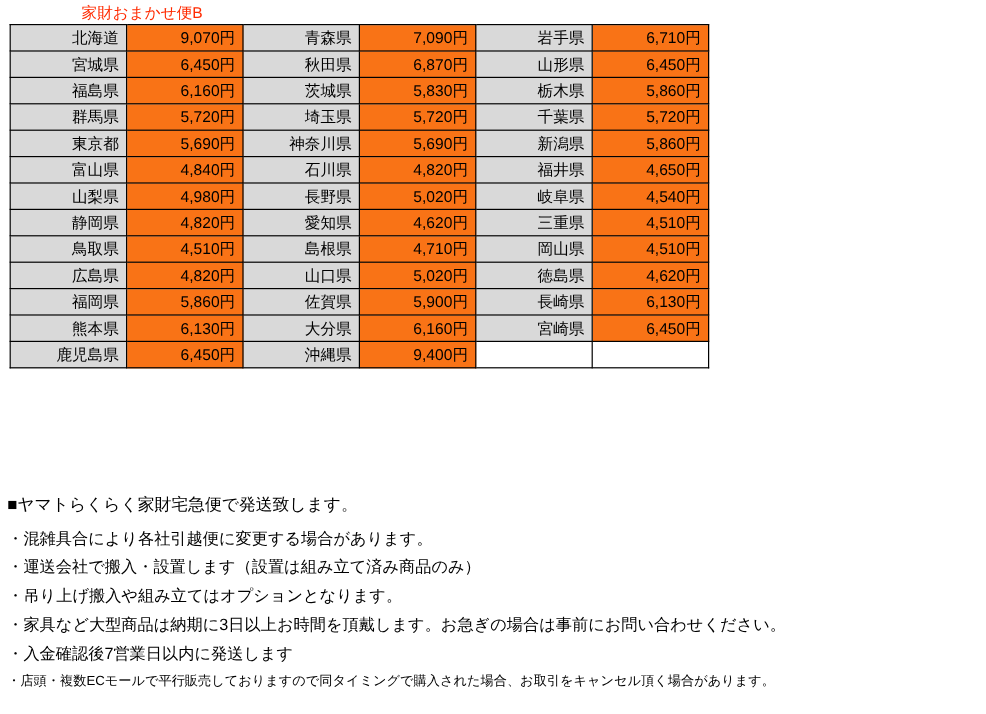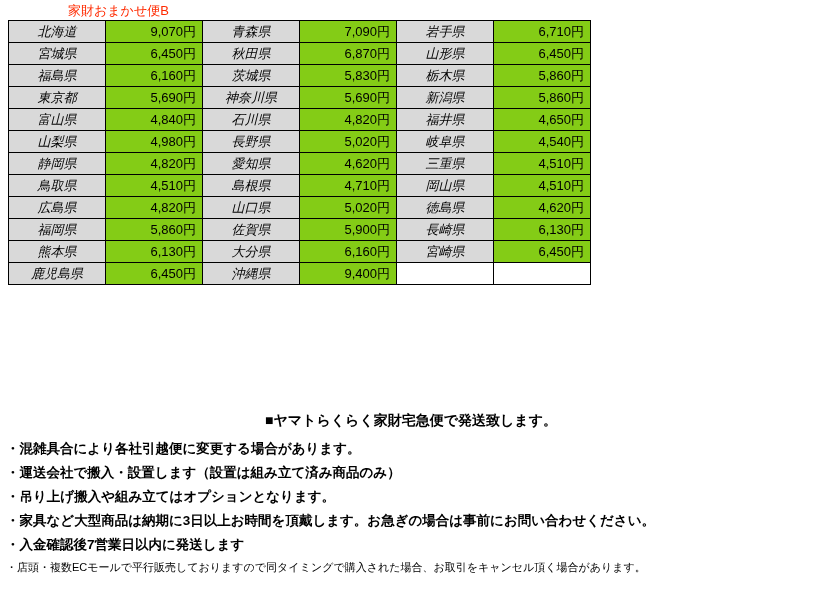--- a/index.html
+++ b/index.html
@@ -39,50 +39,48 @@
   }
   .fee-table td {
     border: 1px solid #000000;
     height: 21px;
     font-size: 13px;
     padding: 0 6px;
     line-height: 21px;
   }
   .fee-table td.pref {
     width: 84px;
-    text-align: center;
+    text-align: right;
     background: #d9d9d9;
     white-space: nowrap;
-    font-style: italic;
   }
   .fee-table td.price {
     width: 84px;
     text-align: right;
-    background: #84cc16;
+    background: #f97316;
     white-space: nowrap;
   }
   .fee-table td.empty {
     background: #ffffff;
   }
   .notes {
     position: absolute;
     left: 6px;
     top: 412px;
     width: 810px;
   }
   .note-head {
     font-size: 14px;
-    font-weight: bold;
+    font-weight: normal;
     margin: 0 0 10px 0;
     white-space: nowrap;
-    text-align: center;
   }
   .note-line {
     font-size: 13.5px;
-    font-weight: bold;
+    font-weight: normal;
     margin: 0 0 6px 0;
     white-space: nowrap;
   }
   .note-small {
     font-size: 11px;
     font-weight: normal;
     margin: 4px 0 0 0;
     white-space: nowrap;
   }
 </style>
@@ -111,20 +109,28 @@
         <td class="pref">山形県</td>
         <td class="price">6,450円</td>
       </tr>
       <tr>
         <td class="pref">福島県</td>
         <td class="price">6,160円</td>
         <td class="pref">茨城県</td>
         <td class="price">5,830円</td>
         <td class="pref">栃木県</td>
         <td class="price">5,860円</td>
+      </tr>
+      <tr>
+        <td class="pref">群馬県</td>
+        <td class="price">5,720円</td>
+        <td class="pref">埼玉県</td>
+        <td class="price">5,720円</td>
+        <td class="pref">千葉県</td>
+        <td class="price">5,720円</td>
       </tr>
       <tr>
         <td class="pref">東京都</td>
         <td class="price">5,690円</td>
         <td class="pref">神奈川県</td>
         <td class="price">5,690円</td>
         <td class="pref">新潟県</td>
         <td class="price">5,860円</td>
       </tr>
       <tr>

